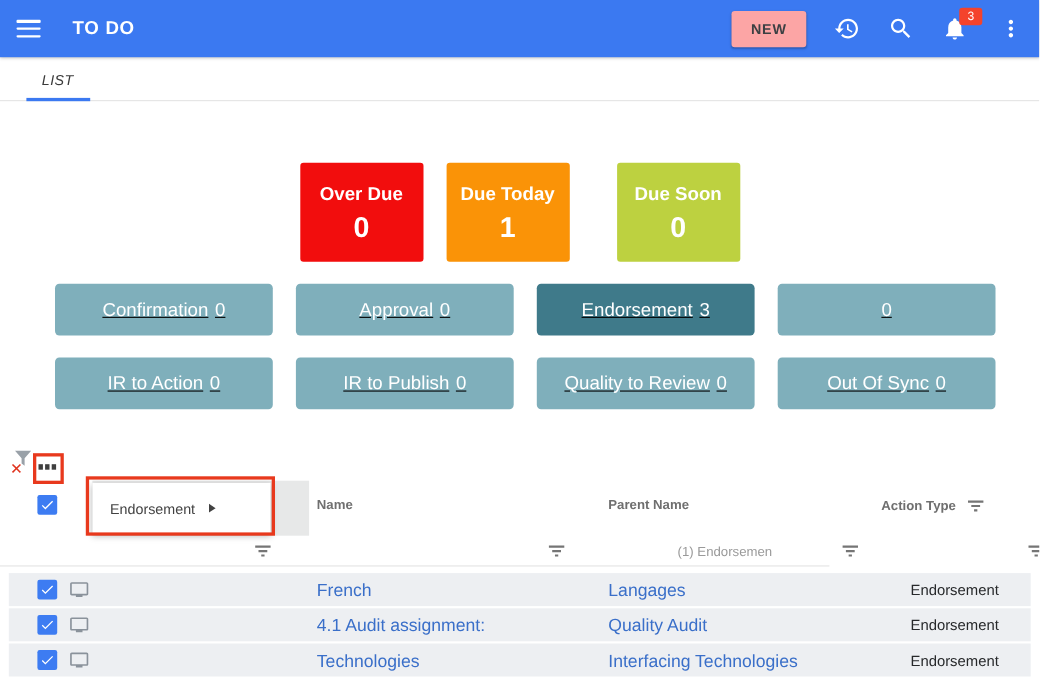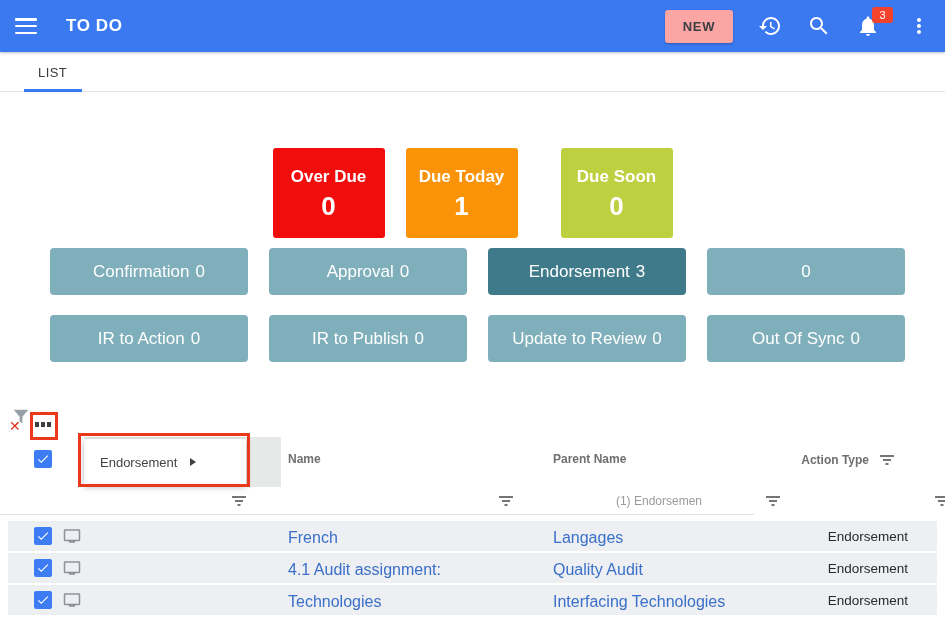--- a/index.html
+++ b/index.html
@@ -15,34 +15,34 @@
   .header-spacer{flex:1;}
   .new-btn{width:68px;height:33px;background:#fca5a5;border:none;border-radius:3px;font-size:13px;
     font-weight:bold;color:#3c4043;letter-spacing:.8px;cursor:pointer;box-shadow:0 1px 2px rgba(0,0,0,.25);}
   .hicon{width:24px;height:24px;margin-left:25px;position:relative;cursor:pointer;flex:none;}
   .hicon svg{width:24px;height:24px;fill:#fff;}
   .badge{position:absolute;top:-7px;right:-13px;min-width:21px;height:16px;background:var(--badge-red);
     color:#fff;font-size:11px;border-radius:3px;display:flex;align-items:center;justify-content:center;padding:0 3px;}
   .kebab{margin-left:27px;margin-right:6px;}
 
   
-  .tabbar{position:absolute;top:52px;left:0;width:945px;height:40px;background:#fff;border-bottom:1px solid #e4e4e4;}
+  .tabbar{position:absolute;top:52px;left:0;width:945px;height:40px;background:#fff;border-bottom:1px solid #e4e4e4;font-style:italic;}
   .tab-label{position:absolute;left:38px;top:13px;font-size:13px;color:#3a3a3a;letter-spacing:.4px;}
   .tab-underline{position:absolute;left:24px;bottom:-1px;width:58px;height:3px;background:var(--header-blue);}
 
   
   .cards{position:absolute;top:148px;left:0;width:945px;display:flex;justify-content:center;gap:21px;}
   .card{width:112px;height:90px;border-radius:3px;color:#fff;display:flex;flex-direction:column;
     align-items:center;justify-content:center;padding-top:2px;cursor:pointer;}
   .card .c-label{font-size:17px;font-weight:bold;}
   .card .c-value{font-size:26px;font-weight:bold;margin-top:4px;}
 
   
-  .status-grid{position:absolute;left:50px;top:248px;display:grid;grid-template-columns:repeat(4,198px);
-    column-gap:21px;row-gap:20px;}
+  .status-grid{position:absolute;left:50px;top:258px;display:grid;grid-template-columns:repeat(4,198px);
+    column-gap:21px;row-gap:20px;text-decoration:underline;}
   .status-btn{height:47px;border:none;border-radius:4px;background:var(--teal);color:#fff;font-size:17px;
     display:flex;align-items:center;justify-content:center;gap:6px;cursor:pointer;}
   .status-btn.active{background:var(--teal-active);}
 
   
   .funnel-x{position:absolute;left:10px;top:406px;width:24px;height:26px;}
   .funnel-x svg{width:22px;height:22px;}
   .funnel-x .fx{position:absolute;left:-1px;bottom:-1px;color:#e0321c;font-size:14px;font-weight:bold;line-height:1;}
   .ann-box{position:absolute;border:3px solid var(--annotation-red);z-index:9;pointer-events:none;}
   .ann-more{left:30px;top:412px;width:28px;height:28px;}
@@ -155,21 +155,21 @@
       </button>
     <button class="status-btn">
       <span>IR to Action</span>
         <span>0</span>
       </button>
     <button class="status-btn">
       <span>IR to Publish</span>
         <span>0</span>
       </button>
     <button class="status-btn">
-      <span>Update to Review</span>
+      <span>Quality to Review</span>
         <span>0</span>
       </button>
     <button class="status-btn">
       <span>Out Of Sync</span>
         <span>0</span>
       </button>
   </div>
 
   <div class="funnel-x">
     <svg viewBox="0 0 24 24">

